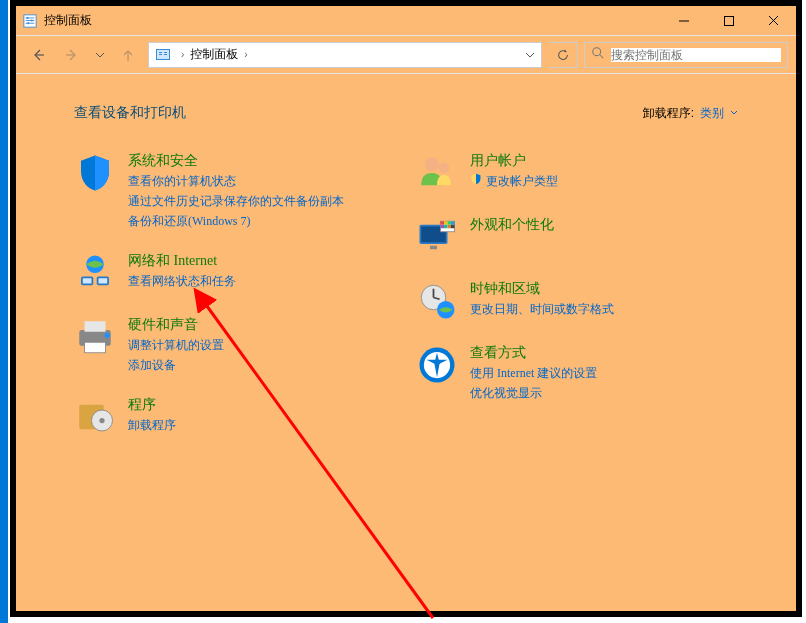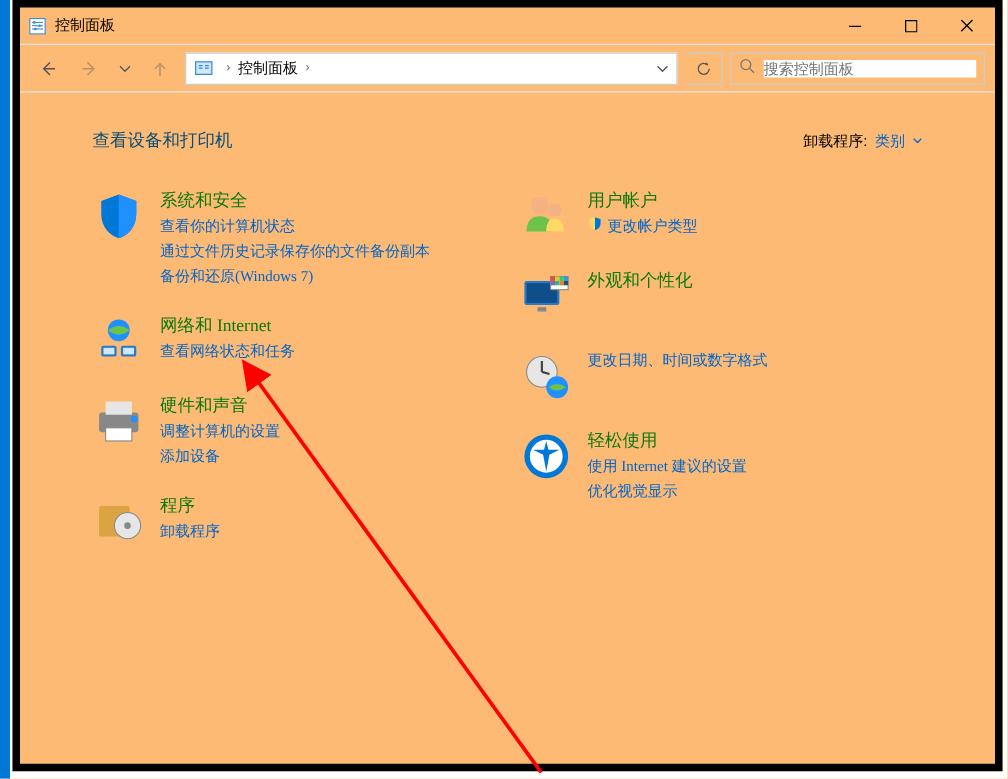--- a/index.html
+++ b/index.html
@@ -268,35 +268,36 @@
           <div class="cat-icon">
             <svg width="42" height="42" viewBox="0 0 48 48">
                 <circle cx="20" cy="20" r="14" fill="#e6e6e6" stroke="#888"></circle>
                 <line x1="20" y1="20" x2="20" y2="10" stroke="#444" stroke-width="2"></line>
                 <line x1="20" y1="20" x2="27" y2="22" stroke="#444" stroke-width="2"></line>
                 <circle cx="34" cy="34" r="10" fill="#1e90ff"></circle>
                 <path d="M26 34 Q34 28 42 34 Q34 40 26 34" fill="#6cc24a"></path>
               </svg>
           </div>
           <div class="cat-body">
+            <a class="cat-title">时钟和区域</a>
             <a class="cat-link">更改日期、时间或数字格式</a>
           </div>
         </div>
 
         <div class="category">
           <div class="cat-icon">
             <svg width="42" height="42" viewBox="0 0 48 48">
                 <circle cx="24" cy="24" r="20" fill="#0078d7"></circle>
                 <circle cx="24" cy="24" r="15" fill="#fff"></circle>
                 <path d="M24 10 L27 22 L24 38 L21 22 Z" fill="#0078d7"></path>
                 <path d="M12 18 L36 18 L24 24 Z" fill="#0078d7"></path>
               </svg>
           </div>
           <div class="cat-body">
-            <a class="cat-title">轻松使用</a>
+            <a class="cat-title">查看方式</a>
             <a class="cat-link">使用 Internet 建议的设置</a>
             <a class="cat-link">优化视觉显示</a>
           </div>
         </div>
       </div>
     </div>
   </div>
 </div>
 
 <svg class="annotation-arrow" width="806" height="623">

